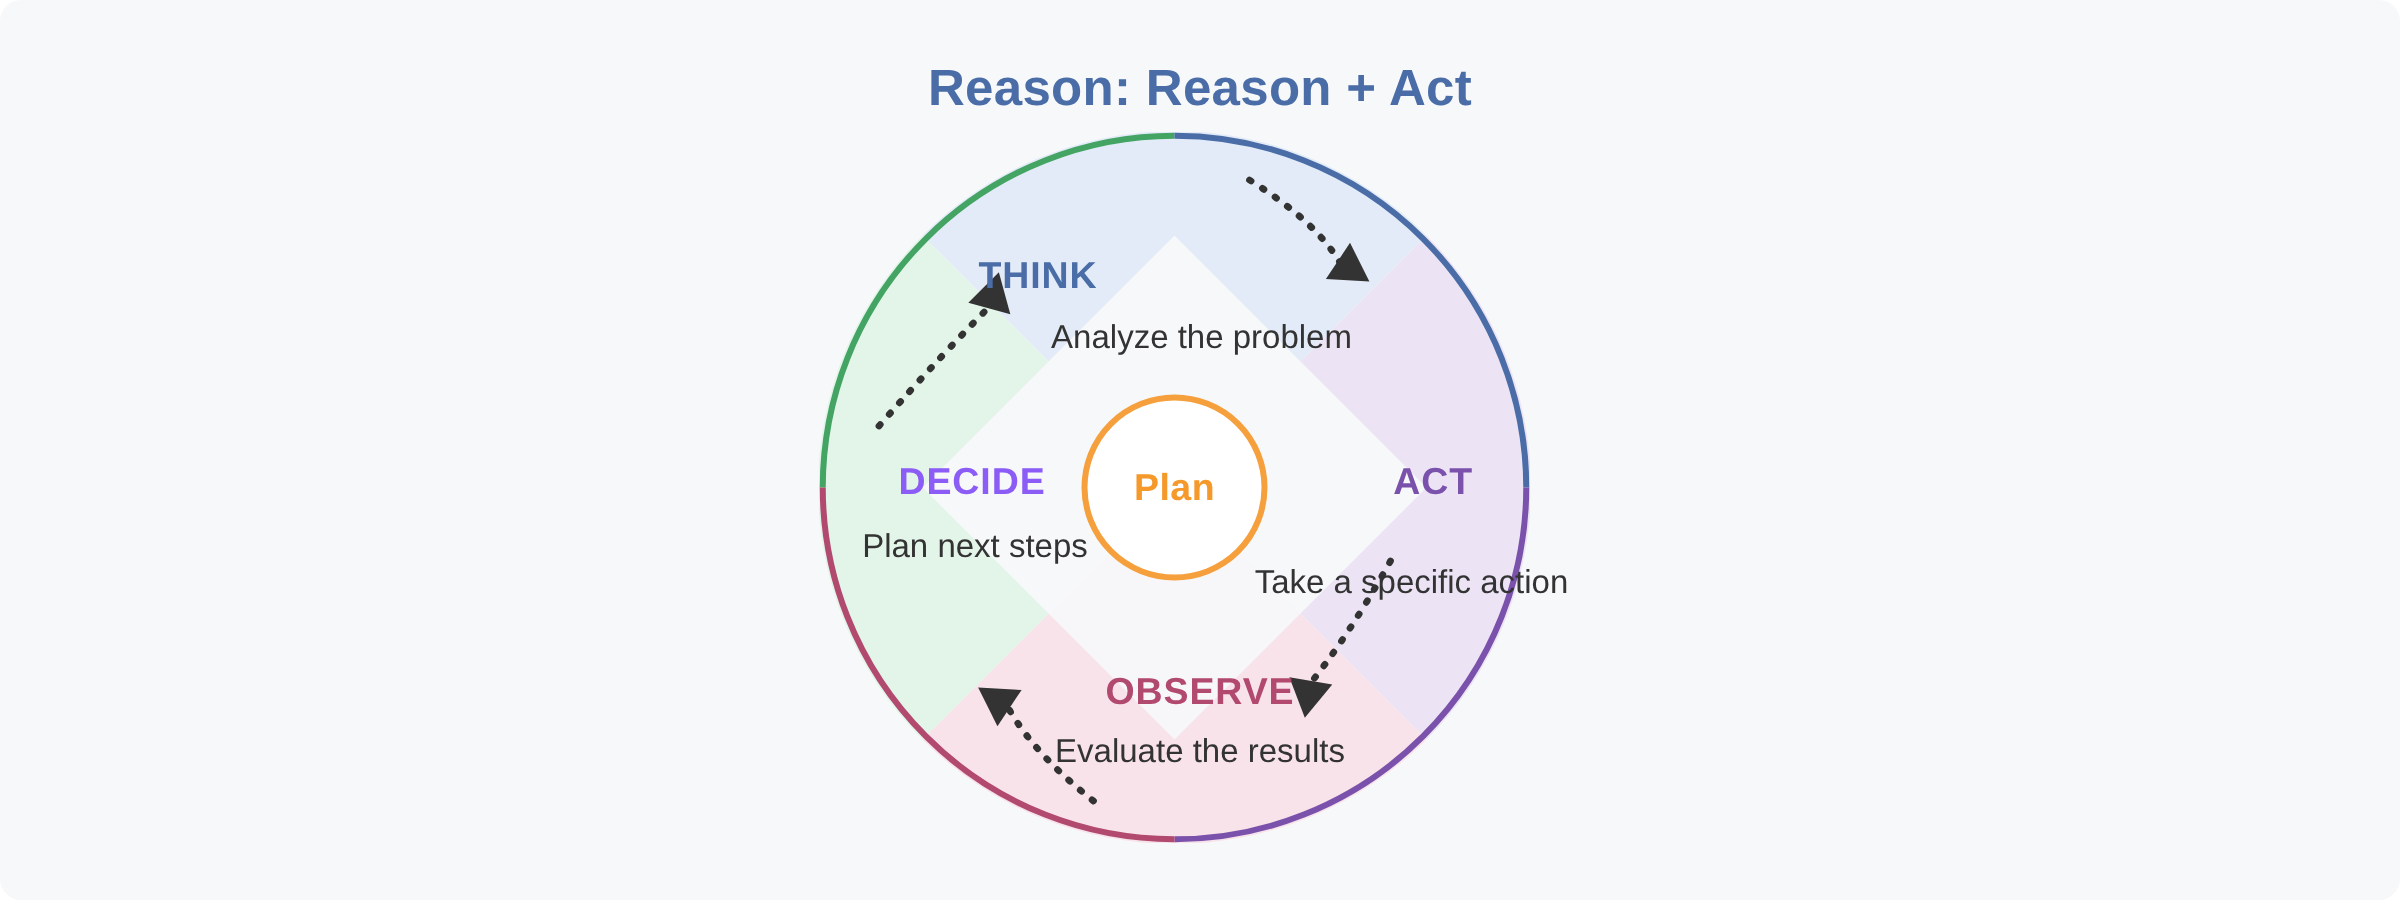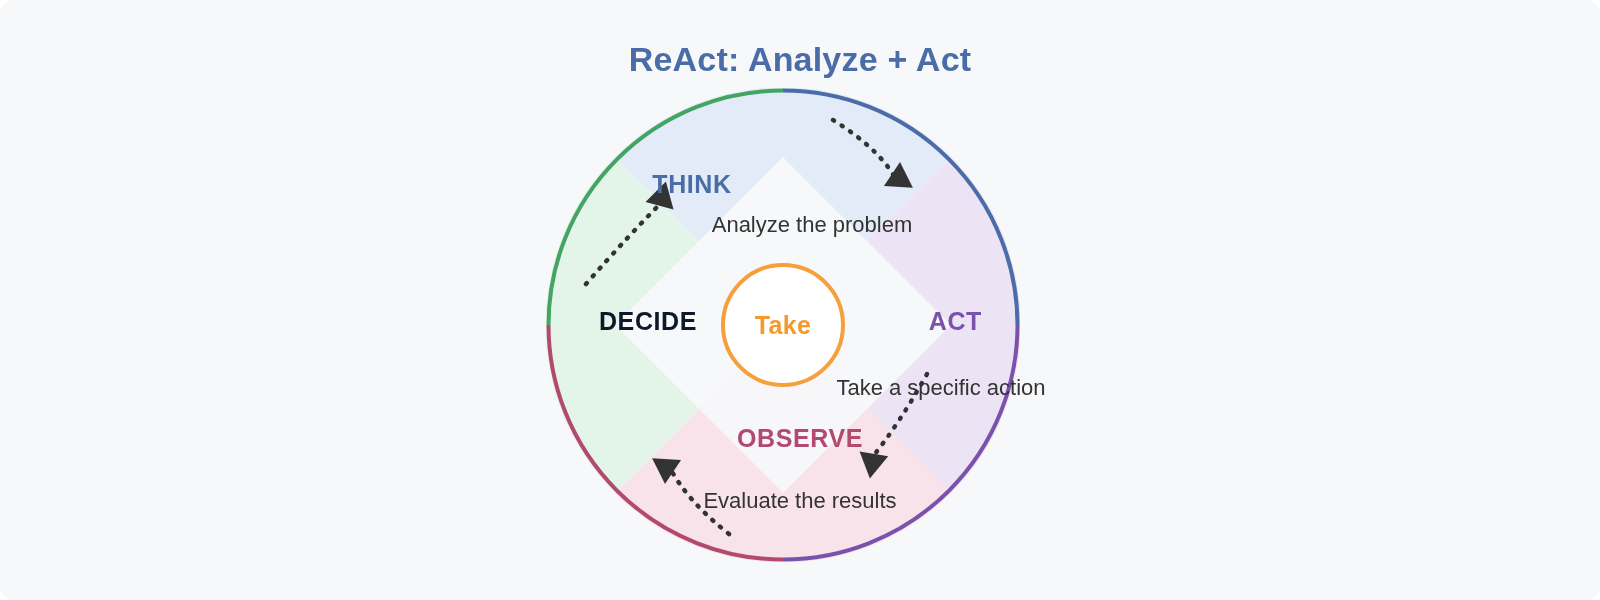--- a/index.html
+++ b/index.html
@@ -51,28 +51,28 @@
   .phase-desc {
     position: absolute;
     font-size: 22px;
     font-weight: normal;
     color: #333333;
     white-space: nowrap;
   }
 
   
   #label-think  { left: 0; top: 170px;  width: 1384px; text-align: center; color: #4a6da7; }
-  #desc-think   { left: 14px; top: 212px;  width: 1544px; text-align: center; padding-left: 26px; }
+  #desc-think   { left: 3px; top: 212px;  width: 1544px; text-align: center; padding-left: 26px; }
 
   
-  #label-observe{ left: 0; top: 424px;  width: 1600px; text-align: center; color: #b14a6e; }
+  #label-observe{ left: 0; top: 447px;  width: 1600px; text-align: center; color: #b14a6e; }
   #desc-observe { left: 0; top: 488px;  width: 1600px; text-align: center; }
 
   
-  #label-decide { left: 586px; top: 307px; width: 124px; text-align: center; color: #0f172a; }
+  #label-decide { left: 586px; top: 307px; width: 124px; text-align: center; color: #8b5cf6; }
   #desc-decide  { left: 560px; top: 351px; width: 180px; text-align: center; }
 
   
   #label-act    { left: 862px; top: 307px; width: 120px; text-align: right; color: #7b52ab; }
   #desc-act     { left: 826px; top: 351px; width: 230px; text-align: center; margin-top: 24px; }
 
   #center-hub {
     position: absolute;
     left: 721px;
     top: 263px;
@@ -92,21 +92,21 @@
     font-weight: bold;
     color: #f5992b;
     letter-spacing: 0.3px;
   }
 </style>
 </head>
 <body>
 
 <div id="canvas">
 
-  <div id="diagram-title">ReAct: Analyze + Act</div>
+  <div id="diagram-title">Reason: Reason + Act</div>
 
   <div id="wheel">
     <svg width="474" height="474" viewBox="0 0 474 474" xmlns="http://www.w3.org/2000/svg">
       <defs>
         <marker id="arrowhead" markerWidth="7" markerHeight="7" refX="3.2" refY="3.2" orient="auto" markerUnits="strokeWidth">
           <path d="M0,0.6 L6.4,0.6 L3.2,6.2 Z" fill="#333333"></path>
         </marker>
       </defs>
 
       <g>
@@ -137,18 +137,19 @@
   <div class="phase-label" id="label-think">THINK</div>
   <div class="phase-desc" id="desc-think">Analyze the problem</div>
 
   <div class="phase-label" id="label-act">ACT</div>
   <div class="phase-desc" id="desc-act">Take a specific action</div>
 
   <div class="phase-label" id="label-observe">OBSERVE</div>
   <div class="phase-desc" id="desc-observe">Evaluate the results</div>
 
   <div class="phase-label" id="label-decide">DECIDE</div>
+  <div class="phase-desc" id="desc-decide">Plan next steps</div>
 
   <div id="center-hub">
-    <span id="center-hub-label">Take</span>
+    <span id="center-hub-label">Plan</span>
   </div>
 
 </div>
 
 </body></html>

